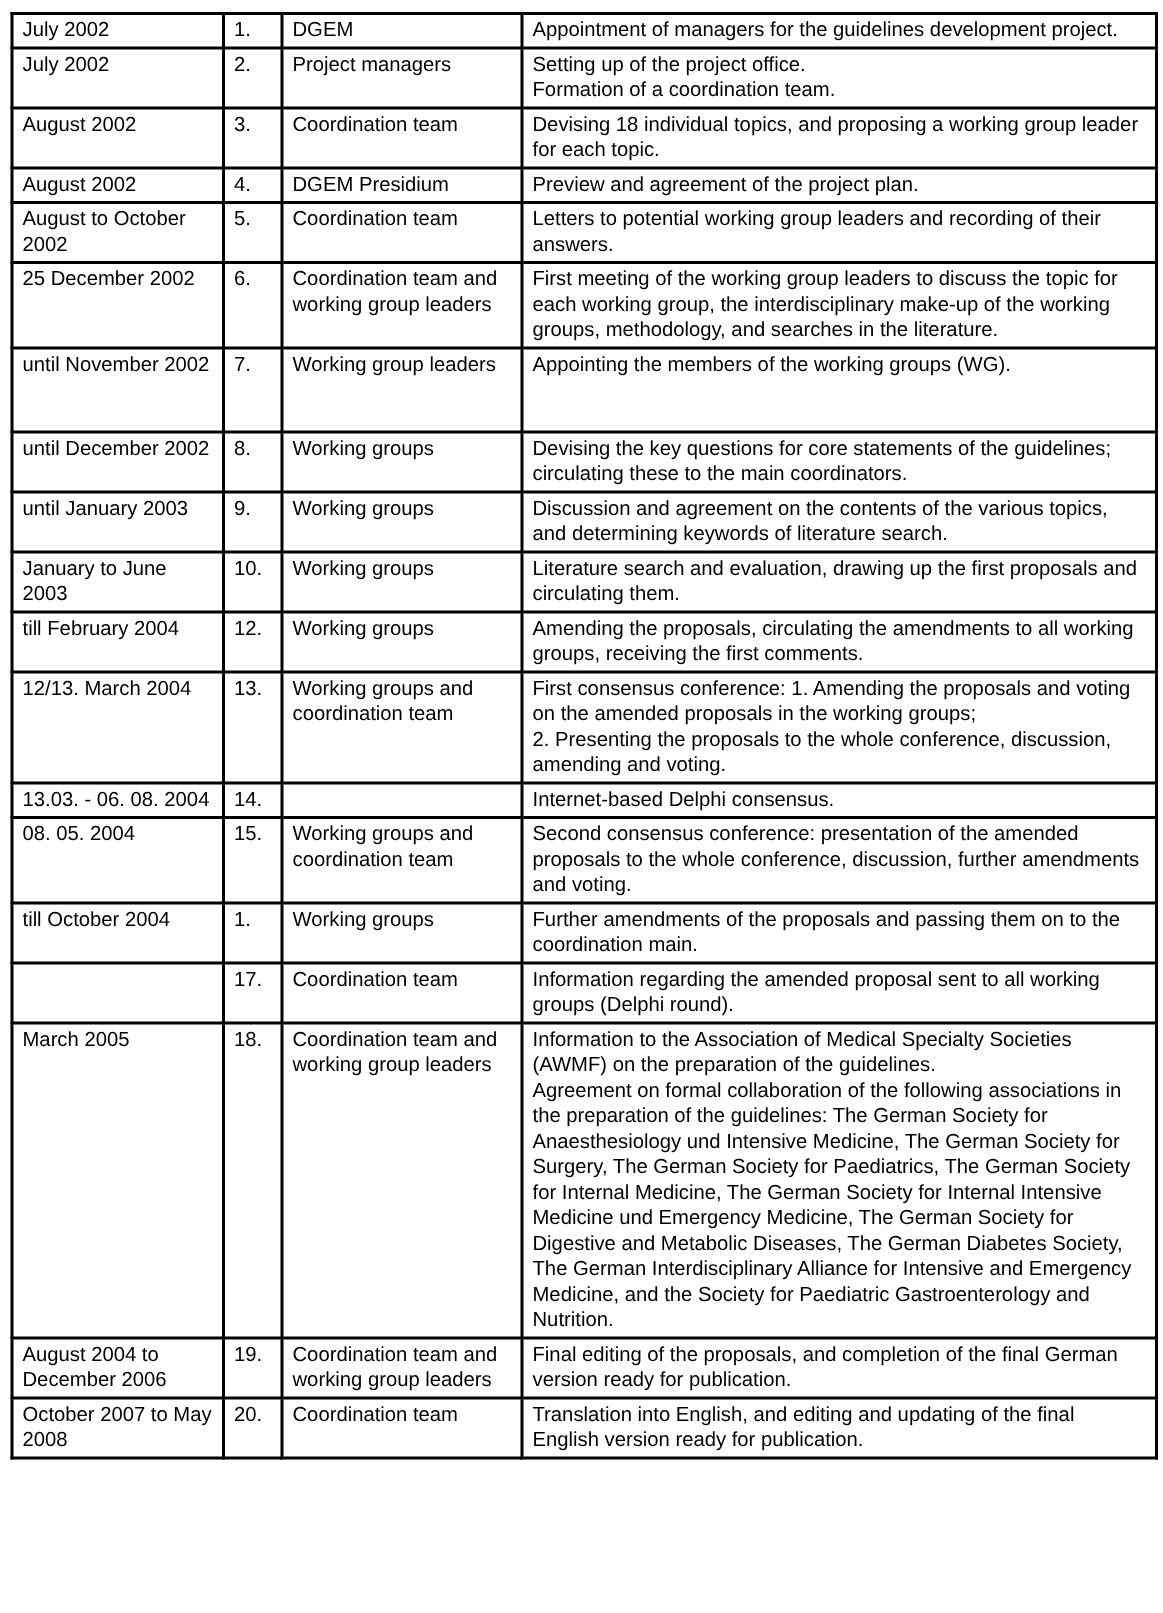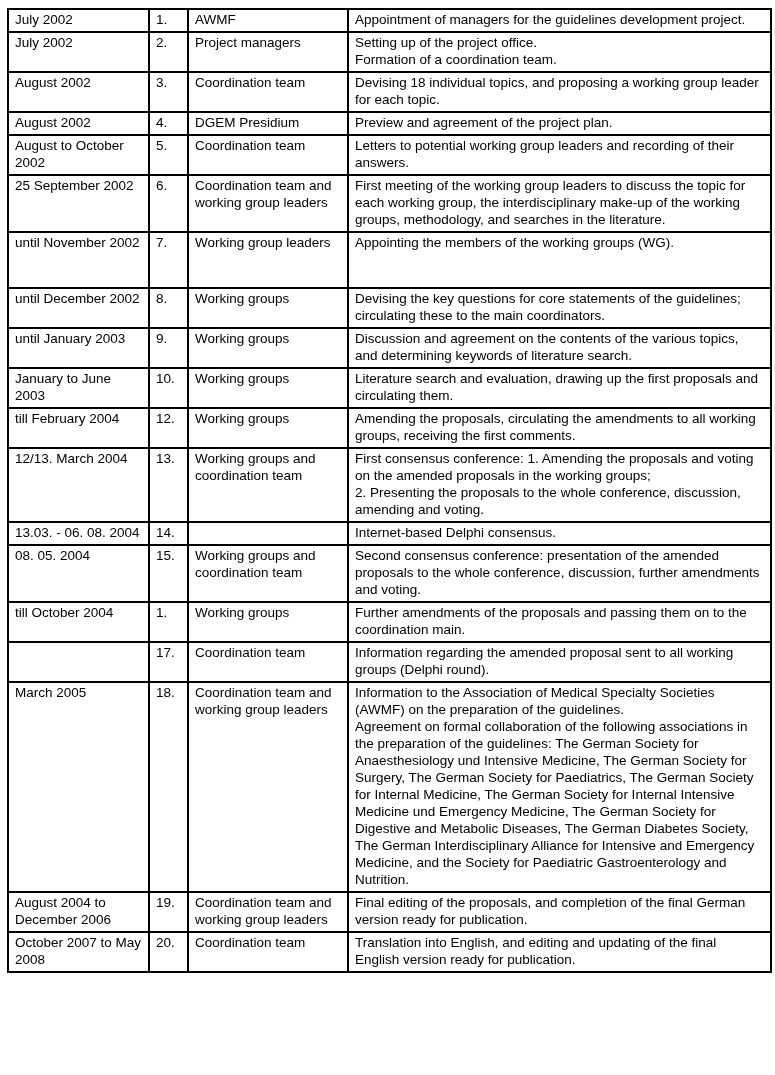--- a/index.html
+++ b/index.html
@@ -49,21 +49,21 @@
     <colgroup>
       <col style="width:141px">
       <col style="width:39px">
       <col style="width:160px">
       <col style="width:423px">
     </colgroup>
     <tbody>
         <tr>
           <td class="col-date">July 2002</td>
           <td class="col-number">1.</td>
-          <td class="col-actor">AWMF</td>
+          <td class="col-actor">DGEM</td>
           <td class="col-activity">Appointment of managers for the guidelines development project.</td>
         </tr>
         <tr>
           <td class="col-date">July 2002</td>
           <td class="col-number">2.</td>
           <td class="col-actor">Project managers</td>
           <td class="col-activity">Setting up of the project office.
 Formation of a coordination team.</td>
         </tr>
         <tr>
@@ -78,21 +78,21 @@
           <td class="col-actor">DGEM Presidium</td>
           <td class="col-activity">Preview and agreement of the project plan.</td>
         </tr>
         <tr>
           <td class="col-date">August to October 2002</td>
           <td class="col-number">5.</td>
           <td class="col-actor">Coordination team</td>
           <td class="col-activity">Letters to potential working group leaders and recording of their answers.</td>
         </tr>
         <tr>
-          <td class="col-date">25 September 2002</td>
+          <td class="col-date">25 December 2002</td>
           <td class="col-number">6.</td>
           <td class="col-actor">Coordination team and working group leaders</td>
           <td class="col-activity">First meeting of the working group leaders to discuss the topic for each working group, the interdisciplinary make-up of the working groups, methodology, and searches in the literature.</td>
         </tr>
         <tr>
           <td class="col-date">until November 2002</td>
           <td class="col-number">7.</td>
           <td class="col-actor">Working group leaders</td>
           <td class="col-activity">Appointing the members of the working groups (WG).</td>
         </tr>

